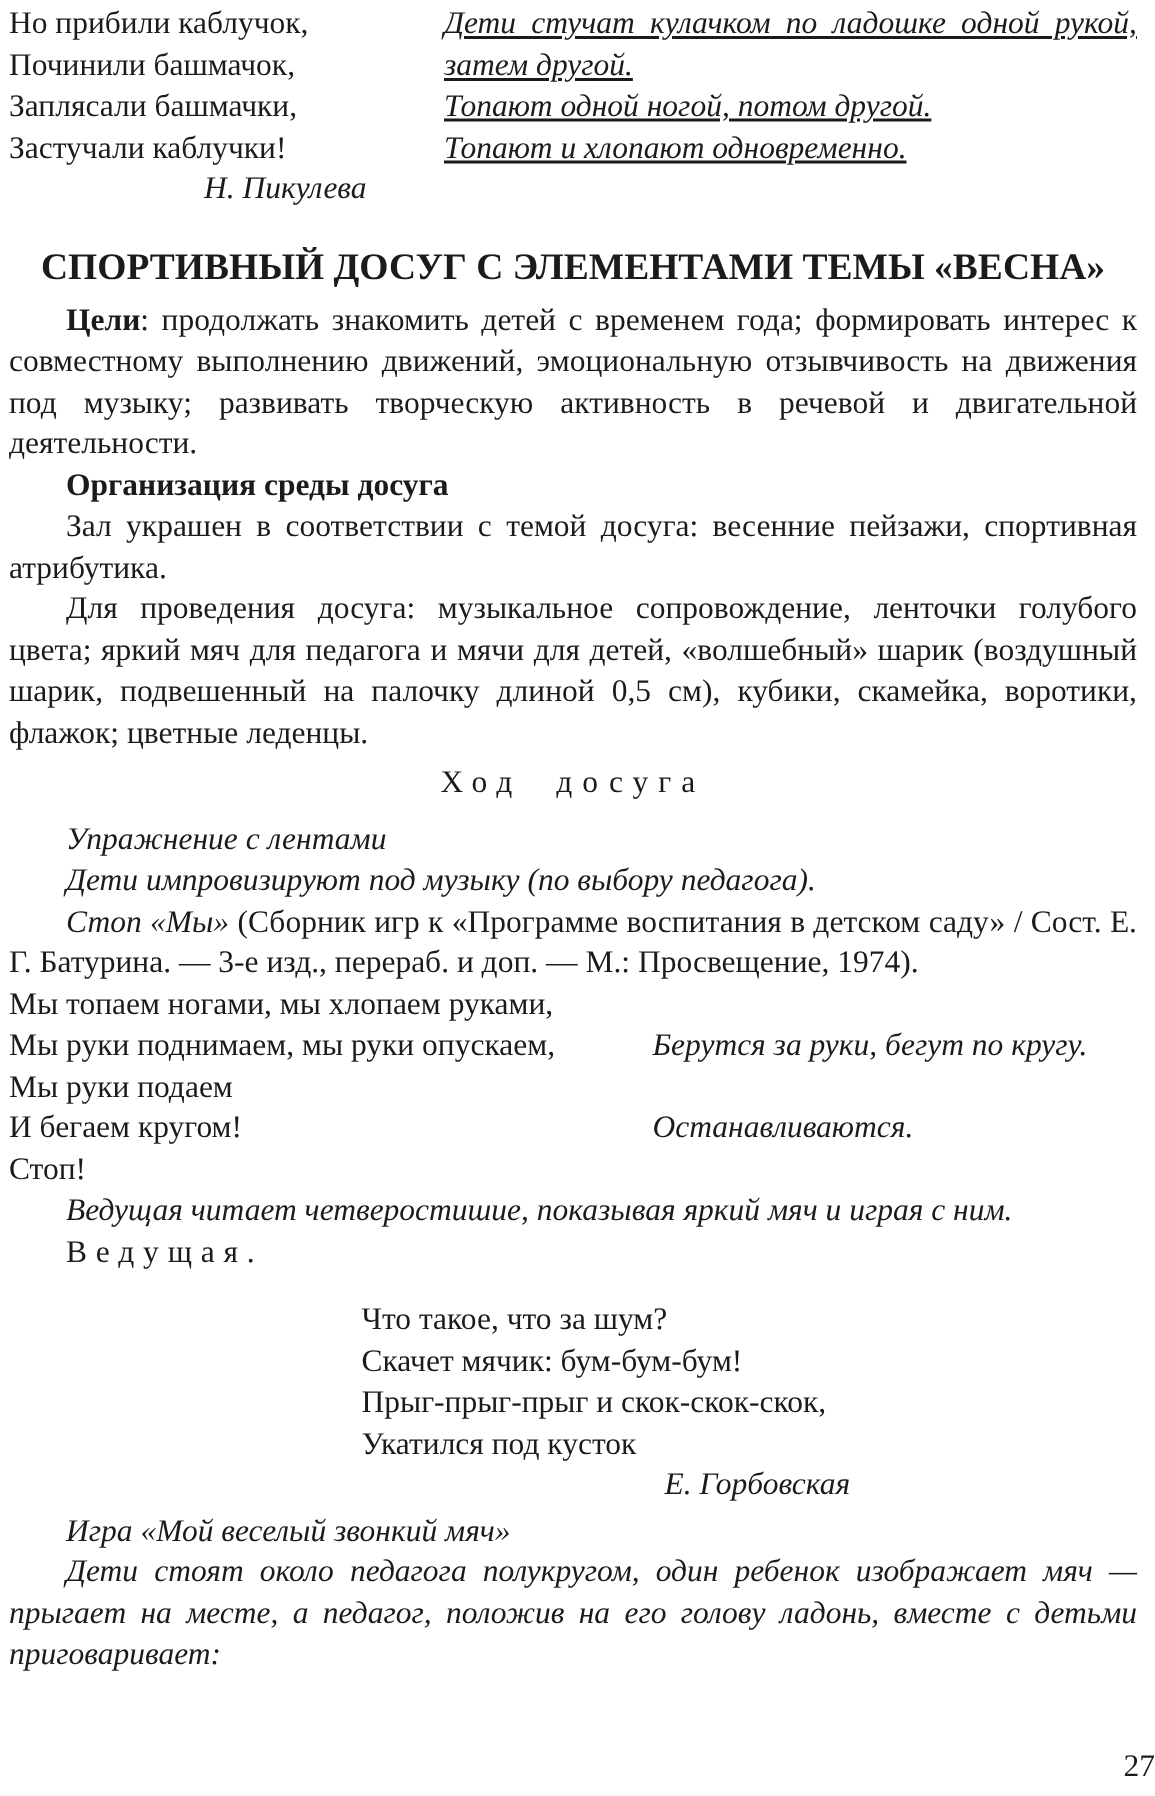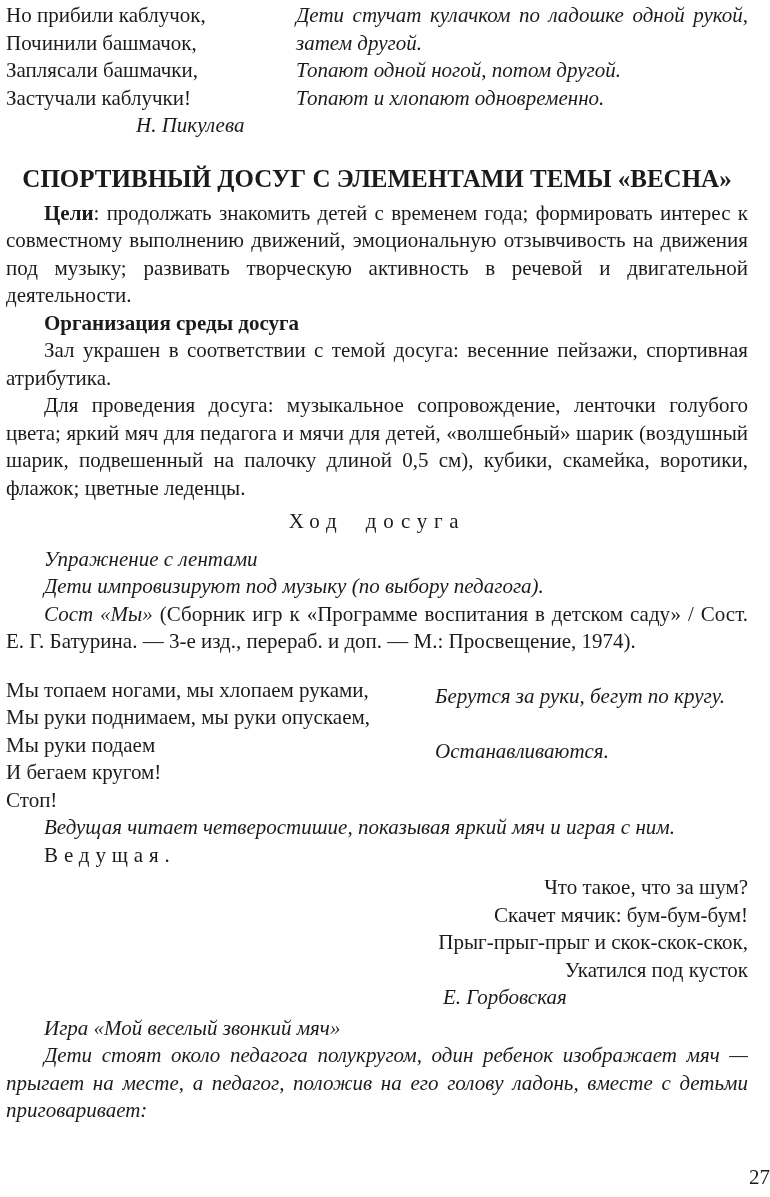--- a/index.html
+++ b/index.html
@@ -3,55 +3,55 @@
 <meta charset="utf-8">
 <style>
   * { margin: 0; padding: 0; box-sizing: border-box; }
   html, body { background: #ffffff; }
   body {
     width: 770px; height: 1197px;
     font-family: "Liberation Serif", "DejaVu Serif", serif;
     font-size: 21px; line-height: 27.5px; color: #1b1b1b;
     position: relative; overflow: hidden;
   }
-  .page { width: 770px; height: 1197px; padding: 2px 22px 0 6px; position: relative; }
+  .page { width: 770px; height: 1197px; padding: 2px 12px 0 6px; position: relative; }
 
   .it { font-style: italic; }
   .b  { font-weight: bold; }
   .bi { font-weight: normal; font-style: italic; }
   .just { text-align: justify; }
   .ind { text-indent: 38px; }
   .line { min-height: 27.5px; }
 
   
   .two-col { display: flex; }
   .intro-left { width: 282px; flex: 0 0 282px; }
   .intro-right { flex: 1; padding-left: 8px; font-style: italic; }
-  .intro-right p { text-align: justify; }
+  .intro-right p { text-align: justify; text-decoration: underline; }
   .poem-author { font-style: italic; margin-left: 130px; }
 
   
   .title {
     text-align: center; font-weight: bold; font-size: 25px;
     margin-top: 25px; margin-bottom: 7px; line-height: 28px;
   }
 
   
   .subheading {
     text-align: center; letter-spacing: 0.32em; word-spacing: 0.5em;
     margin-top: 6px; margin-bottom: 10px;
   }
 
   
-  .game1-left { width: 425px; flex: 0 0 425px; margin-top: 21px; }
+  .game1-left { width: 425px; flex: 0 0 425px; }
   .game1-right { flex: 1; padding-left: 4px; font-style: italic; }
 
   .speaker-line { letter-spacing: 0.28em; text-indent: 38px; }
 
-  .verse { margin-left: 235px; margin-top: 5px; text-align: right; }
+  .verse { margin-left: 235px; margin-top: 18px; }
   .verse-author { font-style: italic; margin-left: 437px; }
 
   .mt6 { margin-top: 6px; }
   .mt3 { margin-top: 3px; }
 
   .page-number { position: absolute; right: 0; bottom: 6px; }
 </style>
 </head>
 <body>
 
@@ -78,21 +78,21 @@
 
   <p class="b ind">Организация среды досуга</p>
   <p class="just ind">Зал украшен в соответствии с темой досуга: весенние пейзажи, спортивная атрибутика.</p>
   <p class="just ind">Для проведения досуга: музыкальное сопровождение, ленточки голубого цвета; яркий мяч для педагога и мячи для детей, «волшебный» шарик (воздушный шарик, подвешенный на палочку длиной 0,5 см), кубики, скамейка, воротики, флажок; цветные леденцы.</p>
 
   <div class="subheading">Ход досуга</div>
 
   <p class="bi ind">Упражнение с лентами</p>
   <p class="it ind">Дети импровизируют под музыку (по выбору педагога).</p>
 
-  <p class="just ind"><span class="bi">Сост «Мы»</span><span> (Сборник игр к «Программе воспитания в детском саду» / Сост. Е. Г. Батурина. — 3-е изд., перераб. и доп. — М.: Просвещение, 1974).</span></p>
+  <p class="just ind"><span class="bi">Стоп «Мы»</span><span> (Сборник игр к «Программе воспитания в детском саду» / Сост. Е. Г. Батурина. — 3-е изд., перераб. и доп. — М.: Просвещение, 1974).</span></p>
 
   <div class="two-col">
     <div class="game1-left">
       <div class="line">Мы топаем ногами, мы хлопаем руками,</div>
       <div class="line">Мы руки поднимаем, мы руки опускаем,</div>
       <div class="line">Мы руки подаем</div>
       <div class="line">И бегаем кругом!</div>
       <div class="line">Стоп!</div>
     </div>
     <div class="game1-right">

